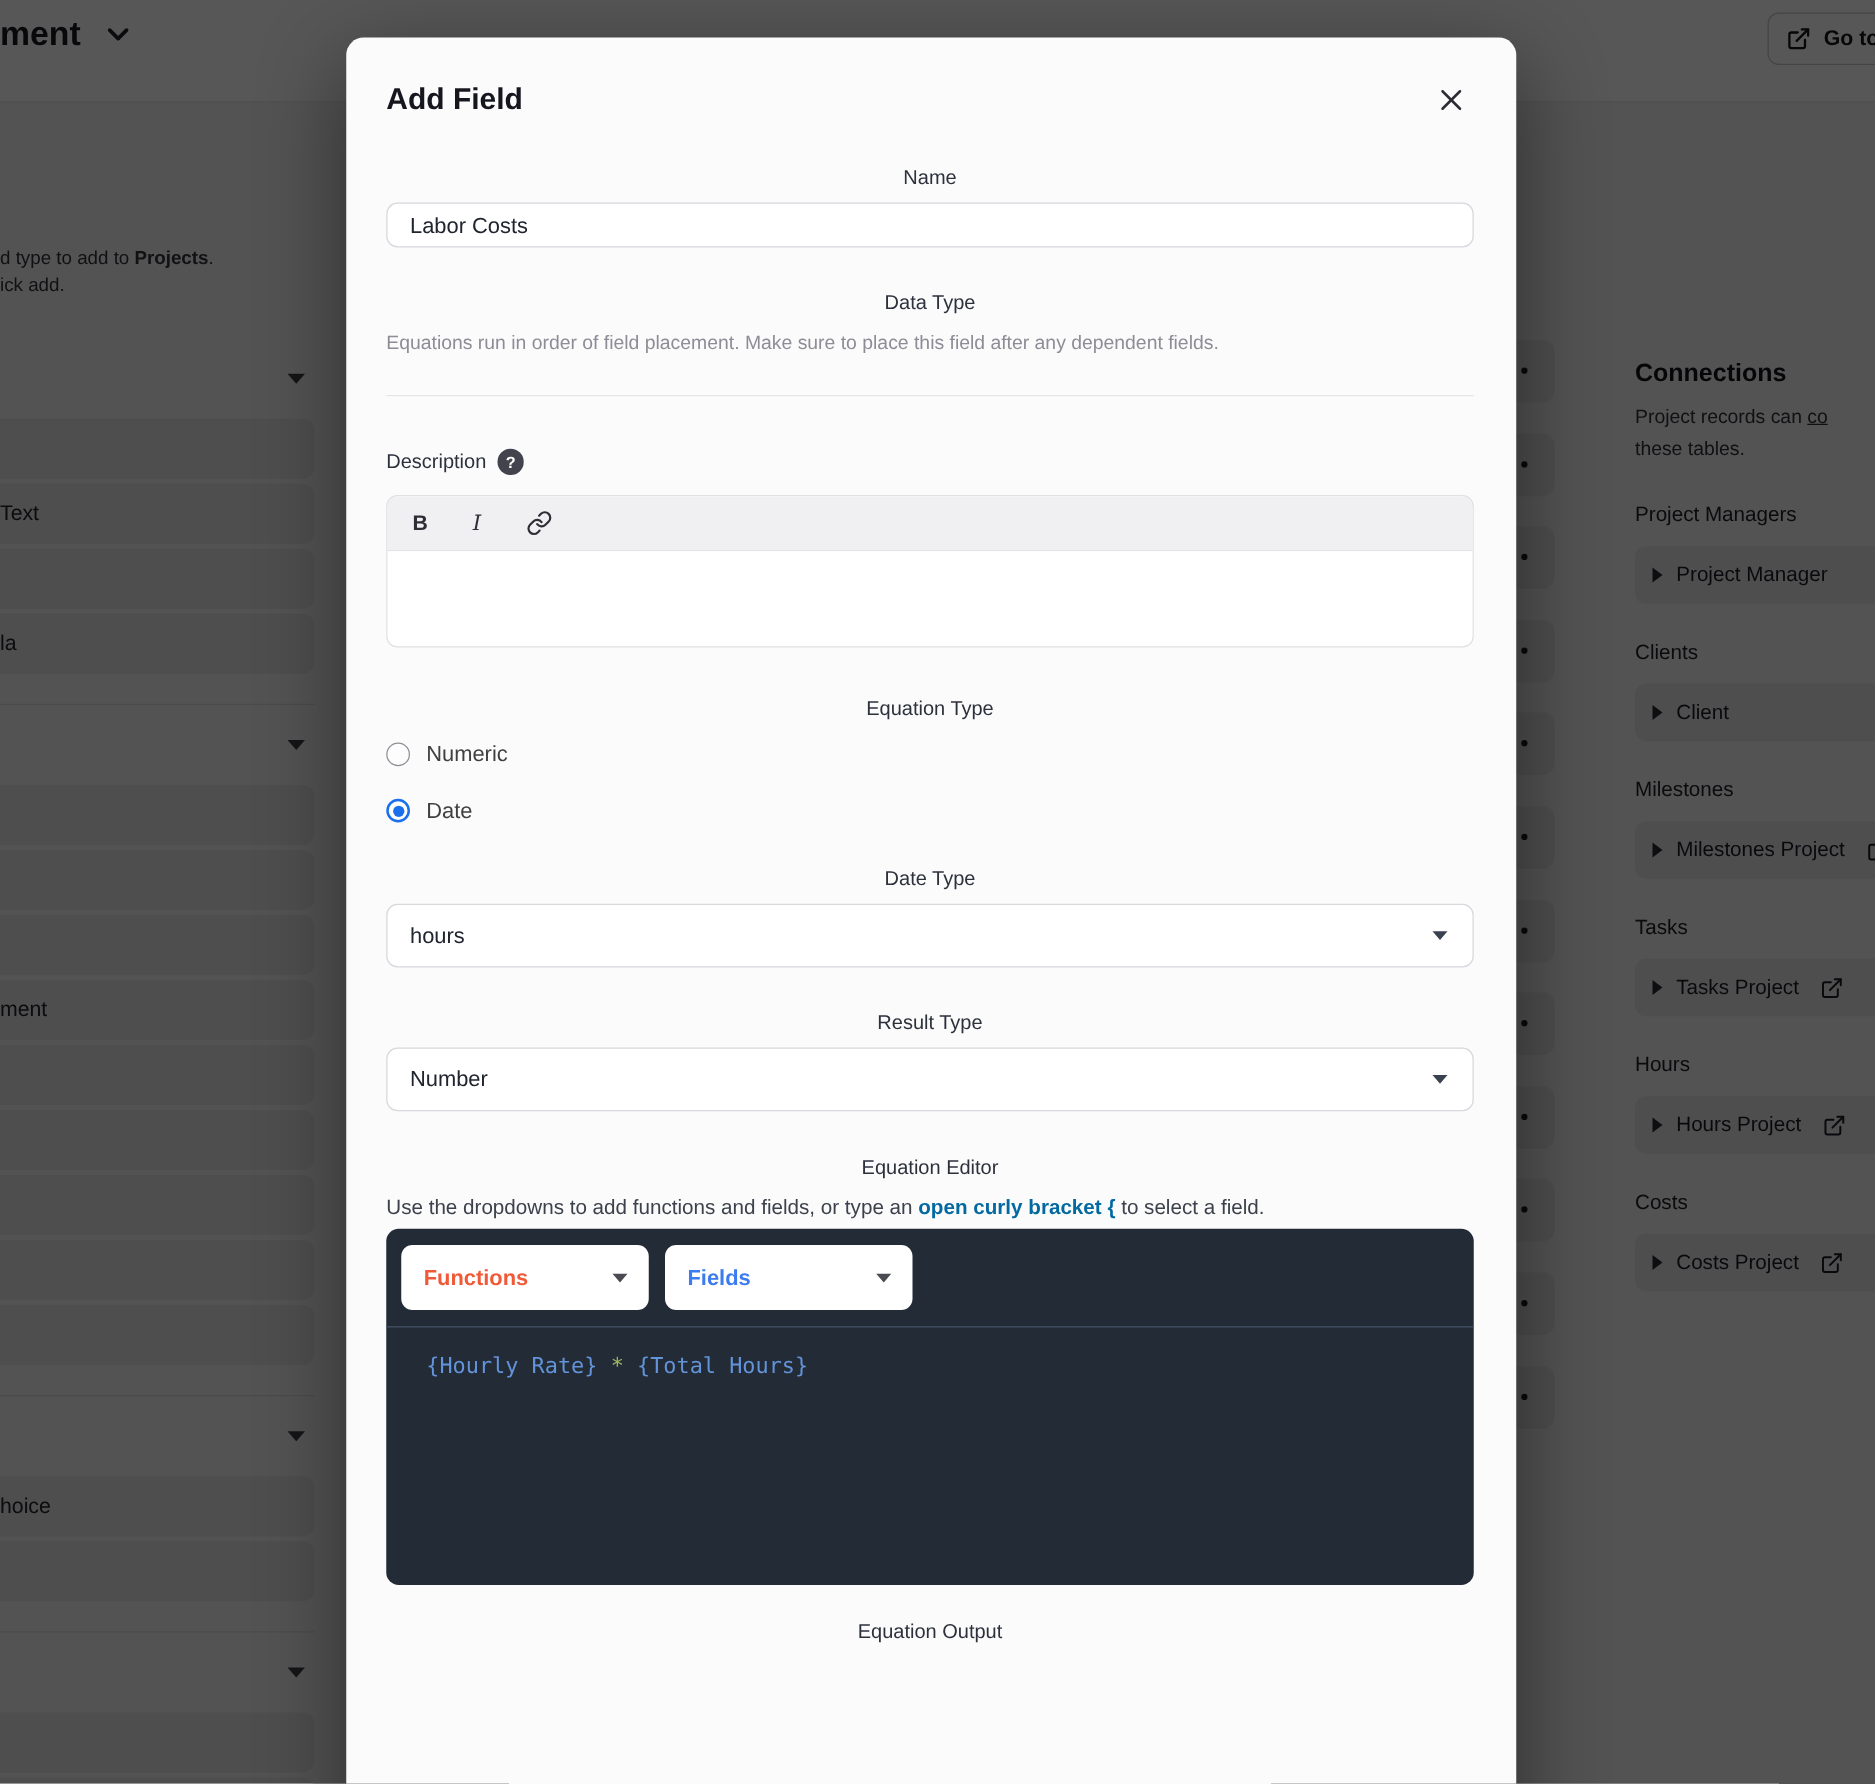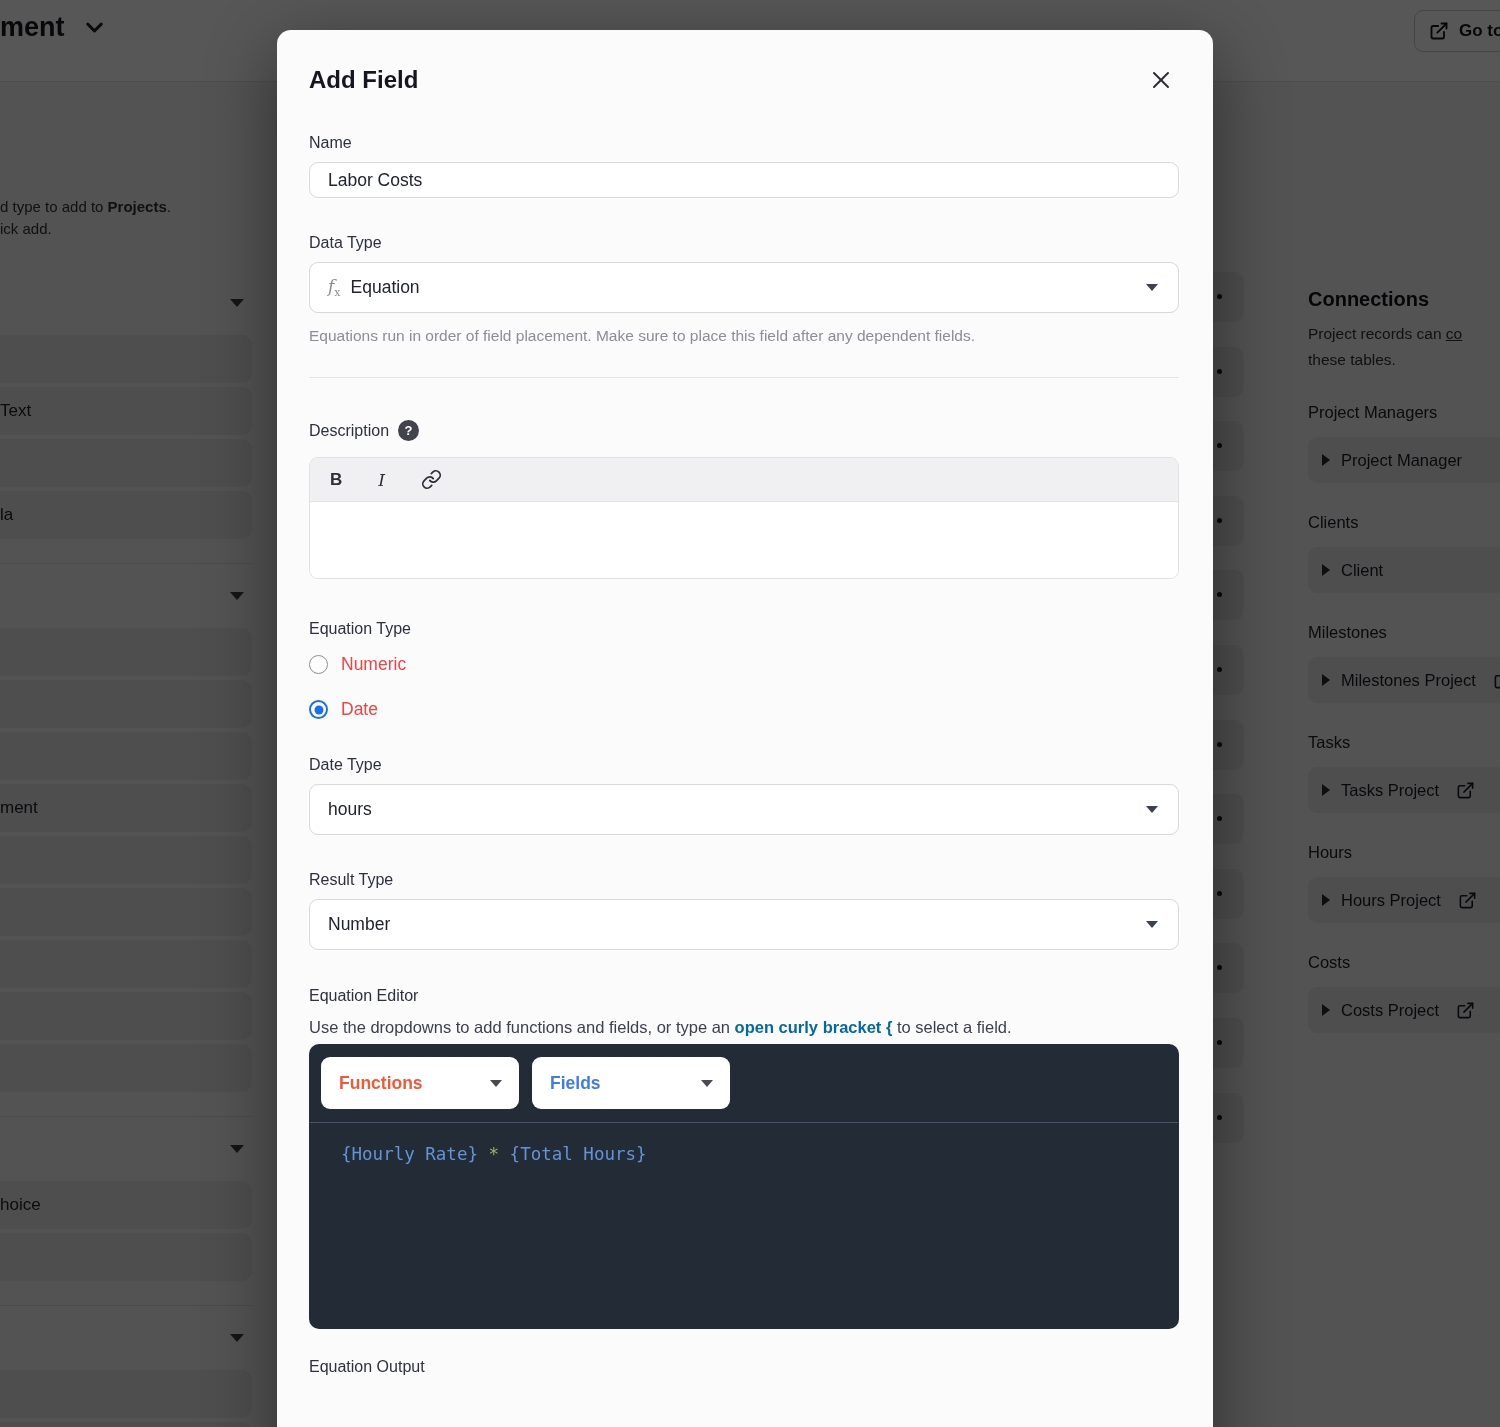--- a/index.html
+++ b/index.html
@@ -51,21 +51,21 @@
 
   
   .modal { position:absolute; left:277px; top:30px; width:936px; height:1500px;
            background:#fbfbfc; border-radius:14px; z-index:10;
            box-shadow:0 20px 70px rgba(0,0,0,0.45);
            padding:0 34px 0 32px; }
   .modal-header { margin-top:36px; display:flex; justify-content:space-between; align-items:center; }
   .modal-title { font-size:24px; font-weight:600; color:#16161e; }
   .close-btn { width:24px; height:24px; margin-right:6px; cursor:pointer; background:none; border:none; padding:0; }
 
-  .f-label { font-size:16px; color:#2c313c; }
+  .f-label { font-size:16px; color:#2c313c;text-align:center; }
   .mt40 { margin-top:40px; } .mt36 { margin-top:36px; } .mt37 { margin-top:37px; } .mt41 { margin-top:41px; }
   .t-input { margin-top:10px; width:100%; height:36px; border:1px solid #d8d8dd;
              border-radius:9px; background:#fff; font-size:17.5px; color:#20242e;
              padding:0 18px; font-family:"Liberation Sans", sans-serif; }
   .sel { margin-top:10px; width:100%; height:51px; border:1px solid #d8d8dd; border-radius:9px;
          background:#fff; display:flex; align-items:center; padding:0 20px 0 18px;
          font-size:17.5px; color:#20242e; }
   .sel .grow { flex:1; }
   .sel-caret { width:0; height:0; border-left:6px solid transparent; border-right:6px solid transparent;
                border-top:7px solid #39404e; }
@@ -84,21 +84,21 @@
   .tb-i { font-style:italic; font-family:"DejaVu Serif", serif; font-size:17px; color:#2e2e36; }
   .rt-content { height:76px; background:#fff; }
   .radio-row { margin-top:16px; display:flex; align-items:center; gap:13px; }
   .radio-row + .radio-row { margin-top:24px; }
   .radio { width:19px; height:19px; border-radius:50%; border:1.5px solid #8f8f98;
            background:#fdfdfd; position:relative; }
   .radio.sel-on { border:2px solid #1a70ec; }
   .radio.sel-on::after { content:""; position:absolute; left:50%; top:50%;
            transform:translate(-50%,-50%); width:9px; height:9px; border-radius:50%;
            background:#1a70ec; }
-  .radio-label { font-size:17.5px; color:#ef4444; }
+  .radio-label { font-size:17.5px; color:#404040; }
   .instr { margin-top:13px; font-size:16.5px; color:#3c414c; }
   .instr b { color:#0369a1; }
   .eq-editor { margin-top:7px; background:#222b36; border-radius:10px; height:285px; }
   .eq-toolbar { height:79px; border-bottom:1px solid #465468;
                 display:flex; align-items:center; padding-left:12px; gap:13px; }
   .eq-btn { height:52px; width:198px; background:#fff; border:none; border-radius:9px;
             display:flex; align-items:center; justify-content:space-between;
             padding:0 17px 0 18px; font-size:17.5px; font-weight:700;
             font-family:"Liberation Sans", sans-serif; cursor:pointer; }
   .eq-btn .sel-caret { border-top-color:#4a4a52; }
@@ -292,25 +292,20 @@
             <line x1="5" y1="5" x2="19" y2="19"></line>
             <line x1="19" y1="5" x2="5" y2="19"></line>
           </svg>
       </button>
     </div>
 
     <div class="f-label mt40">Name</div>
     <input class="t-input" type="text" value="Labor Costs" style="">
 
     <div class="f-label mt36">Data Type</div>
-    <div class="sel">
-      <span class="fx">f<sub>x</sub></span>
-      <span class="grow">Equation</span>
-      <span class="sel-caret"></span>
-    </div>
     <div class="helper">Equations run in order of field placement. Make sure to place this field after any dependent fields.</div>
 
     <hr class="hr">
 
     <div class="desc-row">
       <span class="f-label">Description</span>
       <span class="q-ic">?</span>
     </div>
     <div class="rt-box">
       <div class="rt-toolbar">

